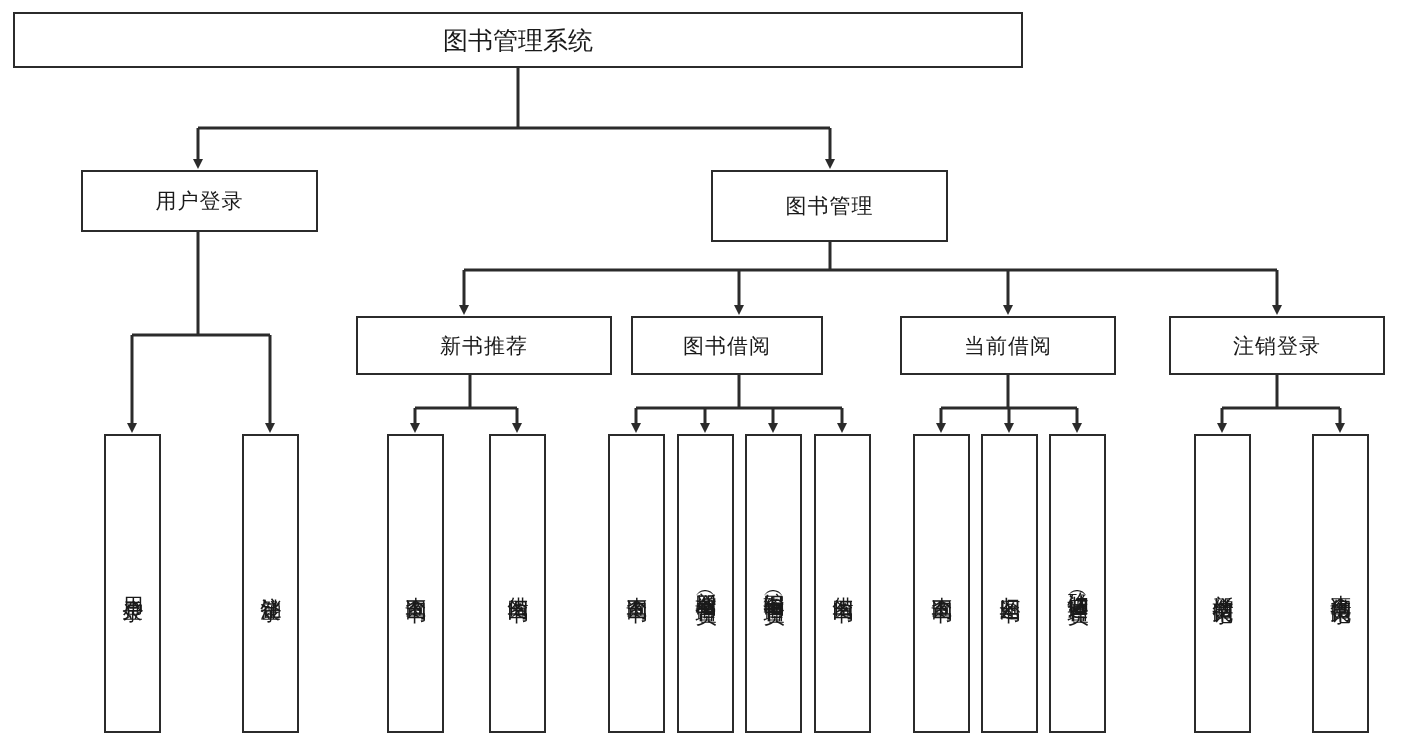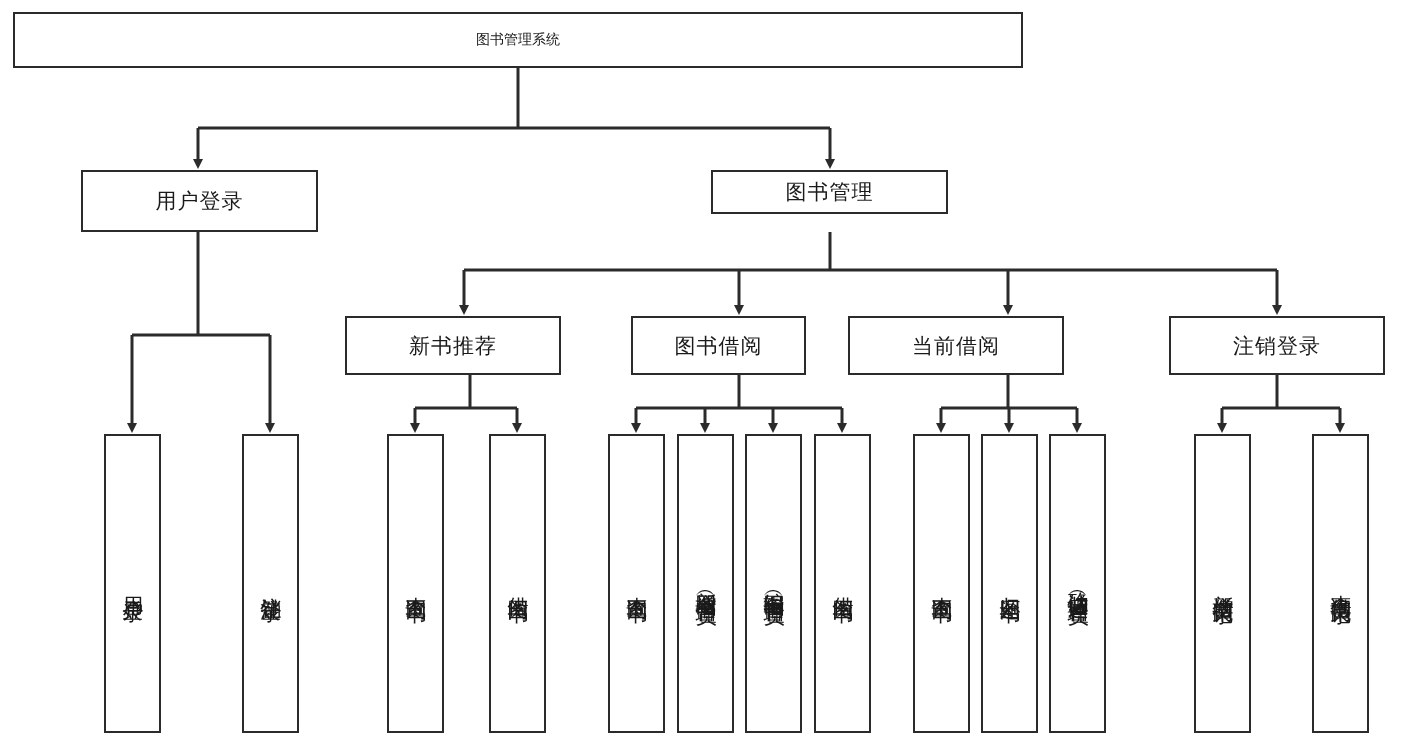--- a/index.html
+++ b/index.html
@@ -33,21 +33,21 @@
     display: flex;
     align-items: center;
     justify-content: center;
     color: #1a1a1a;
   }
   .node.h {
     font-size: 21px;
     letter-spacing: 1px;
   }
   .node.root {
-    font-size: 14px;
+    font-size: 25px;
     font-family: Liberation Serif, serif;
   }
   .node.v {
     align-items: center;
     justify-content: center;
   }
   .vtext {
     writing-mode: vertical-rl;
     text-orientation: upright;
     font-size: 21px;
@@ -124,31 +124,31 @@
     </g>
   </svg>
 
   <div class="node root" style="left:13px; top:12px; width:1010px; height:56px;">
     <span>图书管理系统</span>
   </div>
 
   <div class="node h" style="left:81px; top:170px; width:237px; height:62px;">
     <span>用户登录</span>
   </div>
-  <div class="node h" style="left:711px; top:170px; width:237px; height:44px;">
+  <div class="node h" style="left:711px; top:170px; width:237px; height:72px;">
     <span>图书管理</span>
   </div>
 
-  <div class="node h" style="left:345px; top:316px; width:216px; height:59px;">
+  <div class="node h" style="left:356px; top:316px; width:256px; height:59px;">
     <span>新书推荐</span>
   </div>
-  <div class="node h" style="left:631px; top:316px; width:175px; height:59px;">
+  <div class="node h" style="left:631px; top:316px; width:192px; height:59px;">
     <span>图书借阅</span>
   </div>
-  <div class="node h" style="left:848px; top:316px; width:216px; height:59px;">
+  <div class="node h" style="left:900px; top:316px; width:216px; height:59px;">
     <span>当前借阅</span>
   </div>
   <div class="node h" style="left:1169px; top:316px; width:216px; height:59px;">
     <span>注销登录</span>
   </div>
 
   <div class="node v" style="left:104px; top:434px; width:57px; height:299px;">
     <span class="vtext">用户登录</span>
   </div>
   <div class="node v" style="left:242px; top:434px; width:57px; height:299px;">

